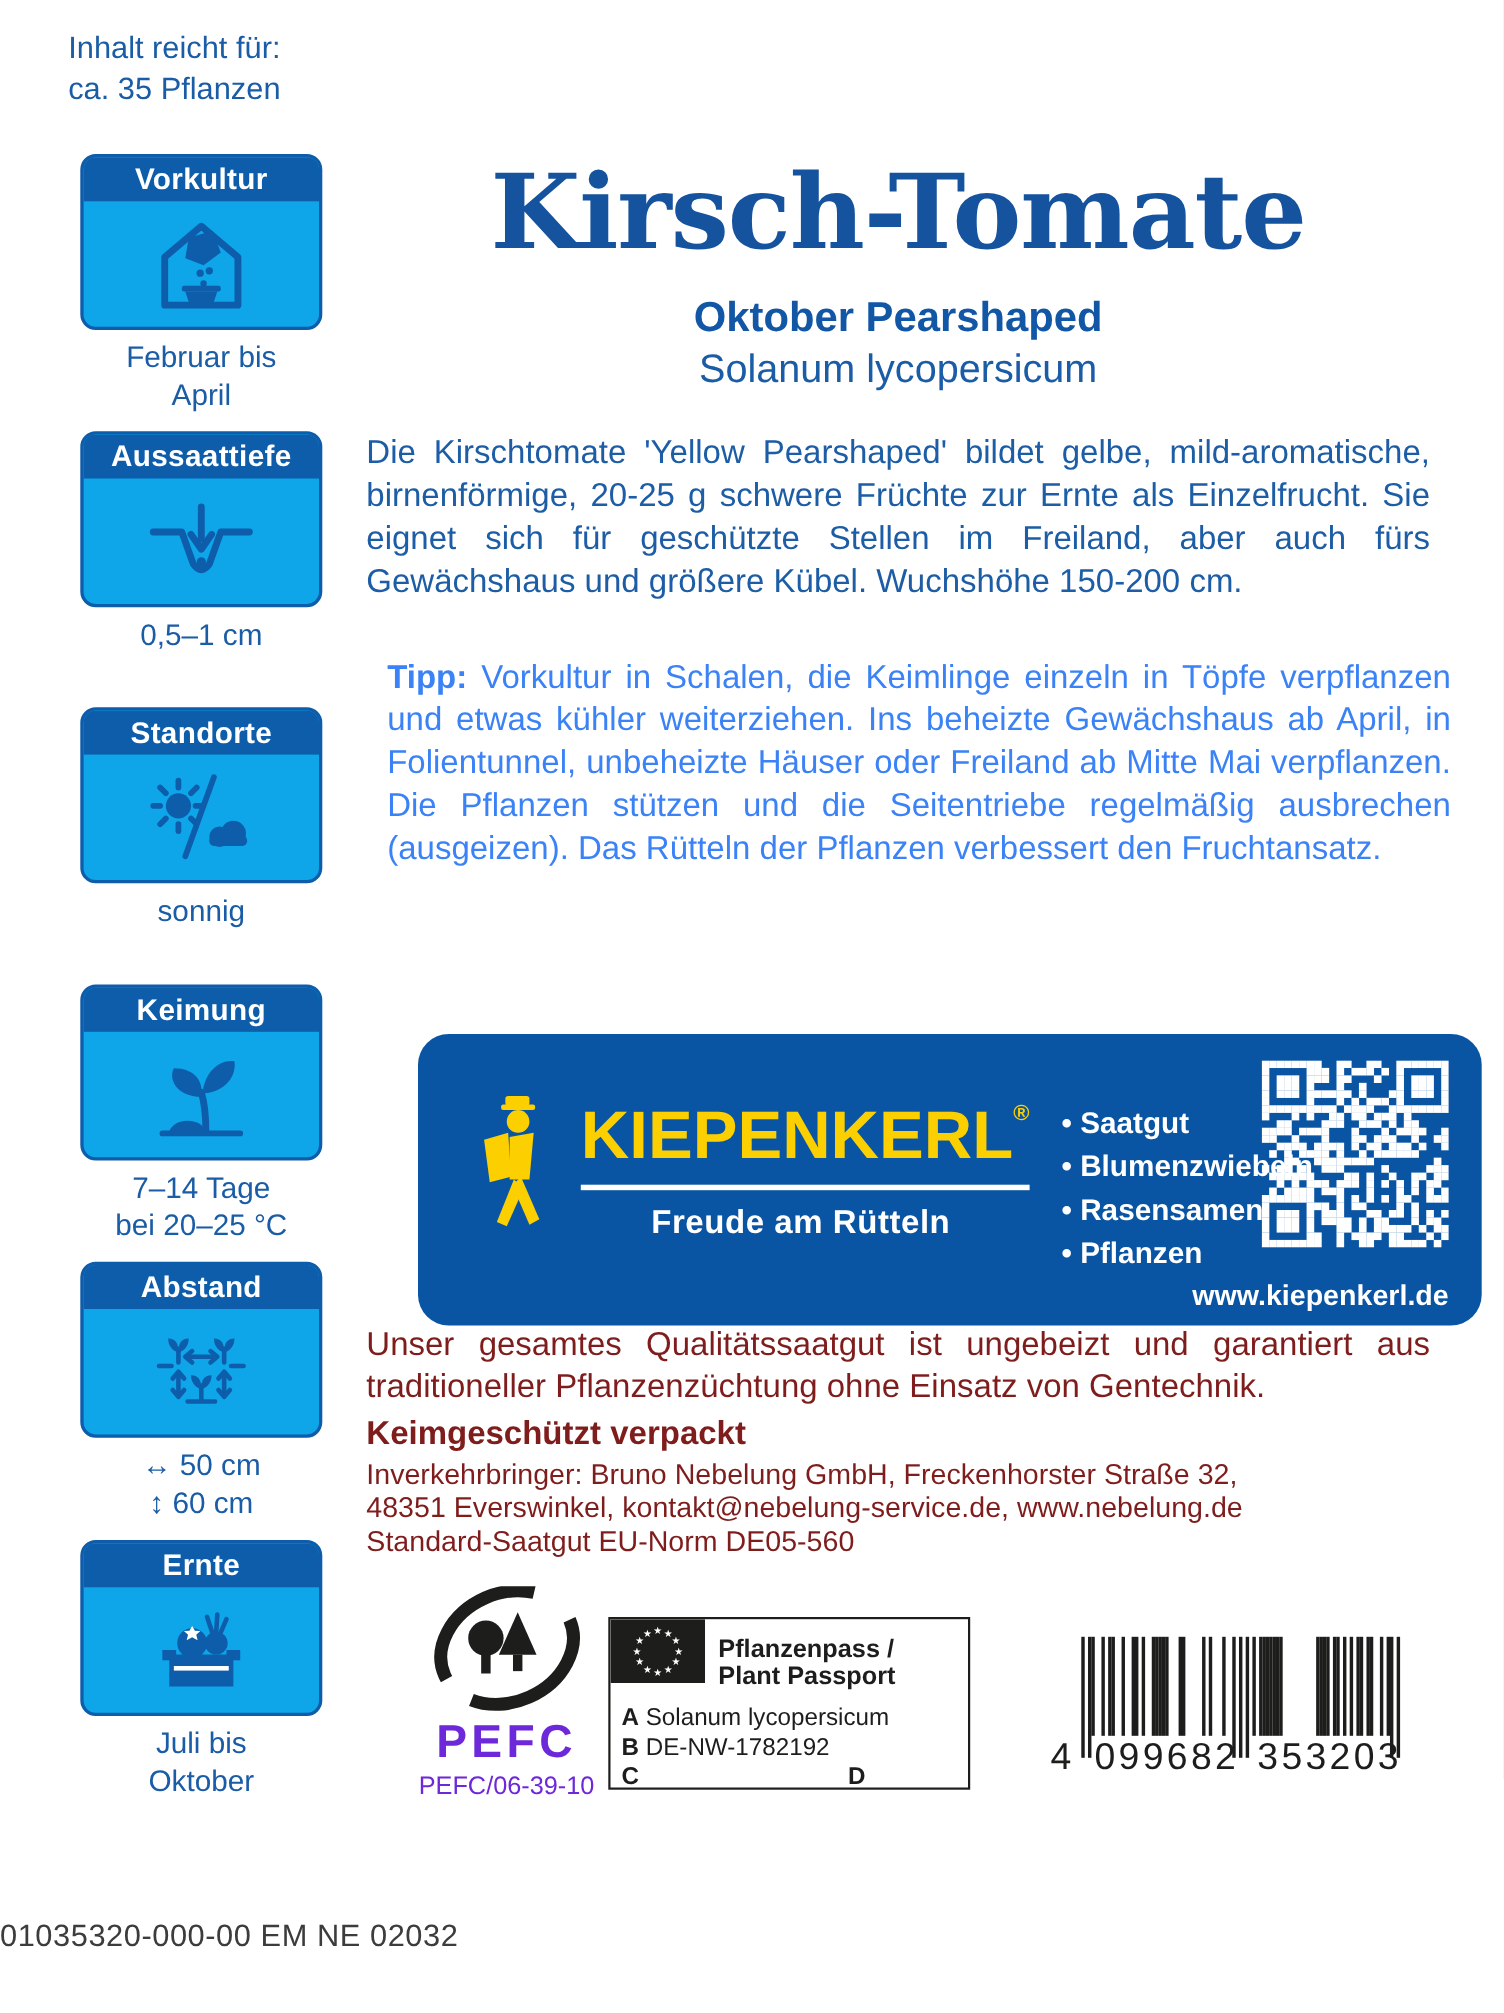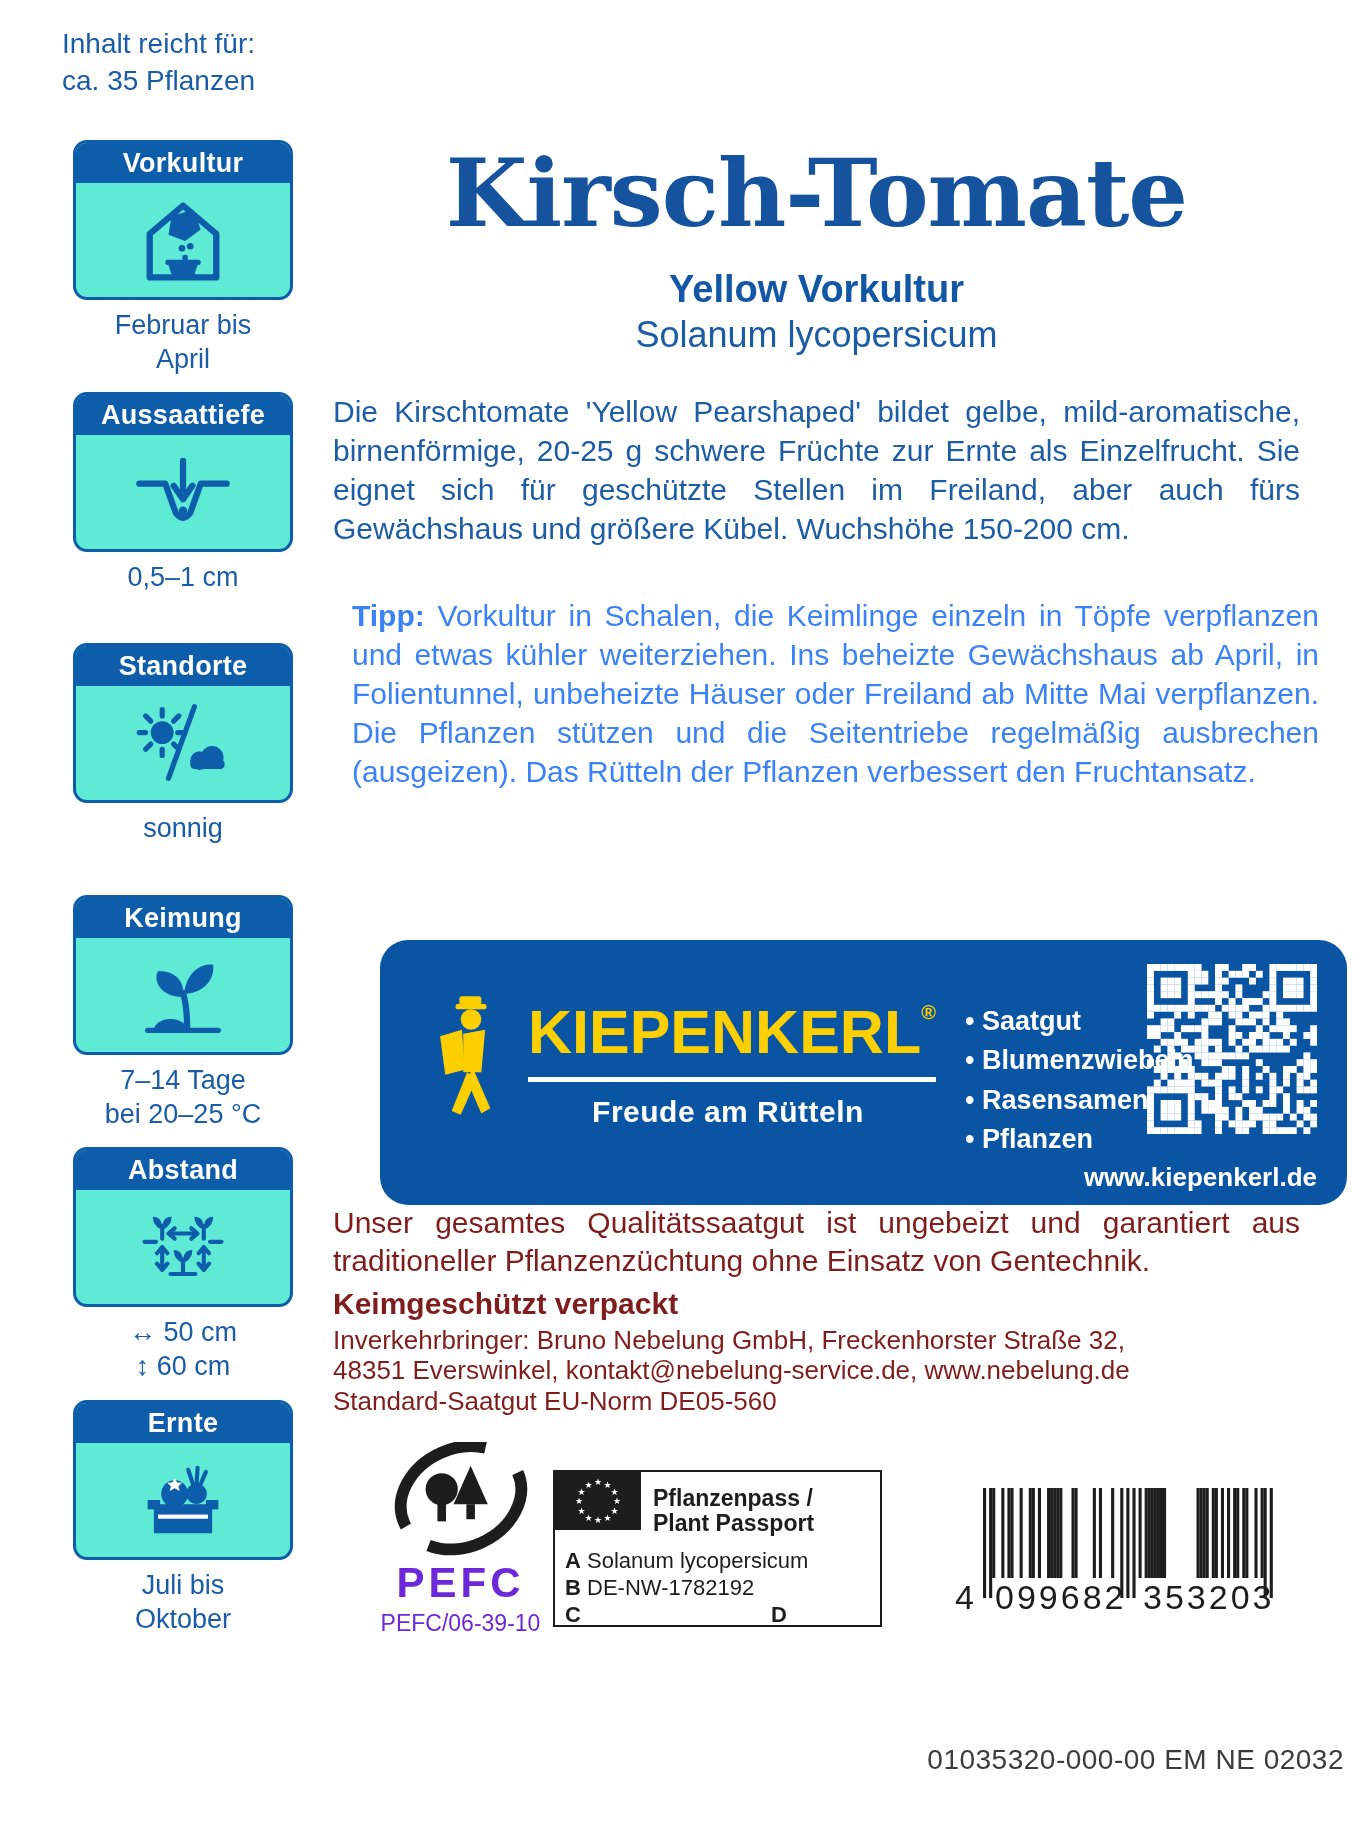--- a/index.html
+++ b/index.html
@@ -3,21 +3,21 @@
 <meta charset="utf-8">
 <style>
   html,body{margin:0;padding:0;background:#e8e8e8;}
   .page{position:relative;width:1367px;height:1830px;background:#ffffff;overflow:hidden;
         font-family:"Liberation Sans",sans-serif;color:#1a5ca6;margin:0 auto;}
   
   .note{position:absolute;left:62px;top:26px;width:260px;font-size:28px;line-height:1.32;
         color:#1a5ca6;font-weight:400;}
   .sgroup{position:absolute;left:73px;width:220px;}
   .ibox{width:220px;height:160px;border:3px solid #0d5dab;border-radius:14px;overflow:hidden;
-        background:#5eead4;box-sizing:border-box;}
+        background:#0ea5e9;box-sizing:border-box;}
   .ibox-head{background:#0d5dab;color:#fff;font-weight:700;font-size:27px;text-align:center;
         height:40px;line-height:40px;letter-spacing:.3px;}
   .ibox-body{height:114px;display:flex;align-items:center;justify-content:center;color:#0d5dab;}
   .icap{margin-top:9px;text-align:center;font-size:27px;line-height:1.25;white-space:pre-line;color:#1a5ca6;}
   
   .title{position:absolute;left:333px;top:138px;width:967px;text-align:center;
          font-family:"DejaVu Serif",serif;font-weight:700;font-size:94px;color:#15539f;letter-spacing:-1px;}
   .variety{position:absolute;left:333px;top:268px;width:967px;text-align:center;
          font-size:38px;font-weight:700;color:#1257a6;}
   .botanical{position:absolute;left:333px;top:314px;width:967px;text-align:center;
@@ -56,21 +56,21 @@
   .euflag{position:absolute;left:0;top:0;}
   .pp-title{position:absolute;left:98px;top:14px;font-size:23px;font-weight:700;line-height:1.1;}
   .pp-rows{position:absolute;left:10px;top:76px;font-size:22px;line-height:1.22;}
   .pp-rows b{font-weight:700;}
   .pp-cd{display:flex;width:290px;}
   .pp-cd .d{margin-left:190px;}
   .barcode{position:absolute;left:955px;top:1486px;width:345px;height:140px;color:#1d1d1b;}
   .bc-lead{position:absolute;left:0px;top:92px;font-size:34px;}
   .bc-g1{position:absolute;left:40px;top:92px;width:130px;text-align:center;font-size:34px;letter-spacing:3px;}
   .bc-g2{position:absolute;left:188px;top:92px;width:130px;text-align:center;font-size:34px;letter-spacing:3px;}
-  .batch{position:absolute;left:0;top:1744px;width:1344px;text-align:right;font-size:28px;color:#3c3c3c;
+  .batch{position:absolute;left:0;top:1744px;width:1344px;text-align:left;font-size:28px;color:#3c3c3c;
         letter-spacing:.5px;}
   svg{display:block;}
 </style>
 </head>
 <body>
 
 <div class="page">
 
   <div class="note">
     <div>Inhalt reicht für:</div>
@@ -209,21 +209,21 @@
           <path d="M22 54 h56 v28 h-56 Z" fill="currentColor"></path>
           <rect x="26" y="64" width="48" height="4" fill="#ffffff"></rect>
         </svg>
       </div>
     </div>
     <div class="icap">Juli bis
 Oktober</div>
   </div>
 
   <div class="title">Kirsch-Tomate</div>
-  <div class="variety">Yellow Vorkultur</div>
+  <div class="variety">Oktober Pearshaped</div>
   <div class="botanical">Solanum lycopersicum</div>
   <p class="desc">Die Kirschtomate 'Yellow Pearshaped' bildet gelbe, mild-aromatische, birnenförmige, 20-25 g schwere Früchte zur Ernte als Einzelfrucht. Sie eignet sich für geschützte Stellen im Freiland, aber auch fürs Gewächshaus und größere Kübel. Wuchshöhe 150-200 cm.</p>
   <p class="tip"><b>Tipp:</b><span> Vorkultur in Schalen, die Keimlinge einzeln in Töpfe verpflanzen und etwas kühler weiterziehen. Ins beheizte Gewächshaus ab April, in Folientunnel, unbeheizte Häuser oder Freiland ab Mitte Mai verpflanzen. Die Pflanzen stützen und die Seitentriebe regelmäßig ausbrechen (ausgeizen). Das Rütteln der Pflanzen verbessert den Fruchtansatz.</span></p>
 
   <div class="banner">
     <svg class="kman" width="78" height="152" viewBox="0 0 60 118" fill="#fcd000">
       <rect x="21" y="1" width="17" height="7" rx="2"></rect>
       <rect x="18" y="7" width="24" height="4" rx="1.5"></rect>
       <circle cx="30" cy="19" r="8"></circle>
       <path d="M6 32 L23 27 L25 58 L10 62 Z"></path>

